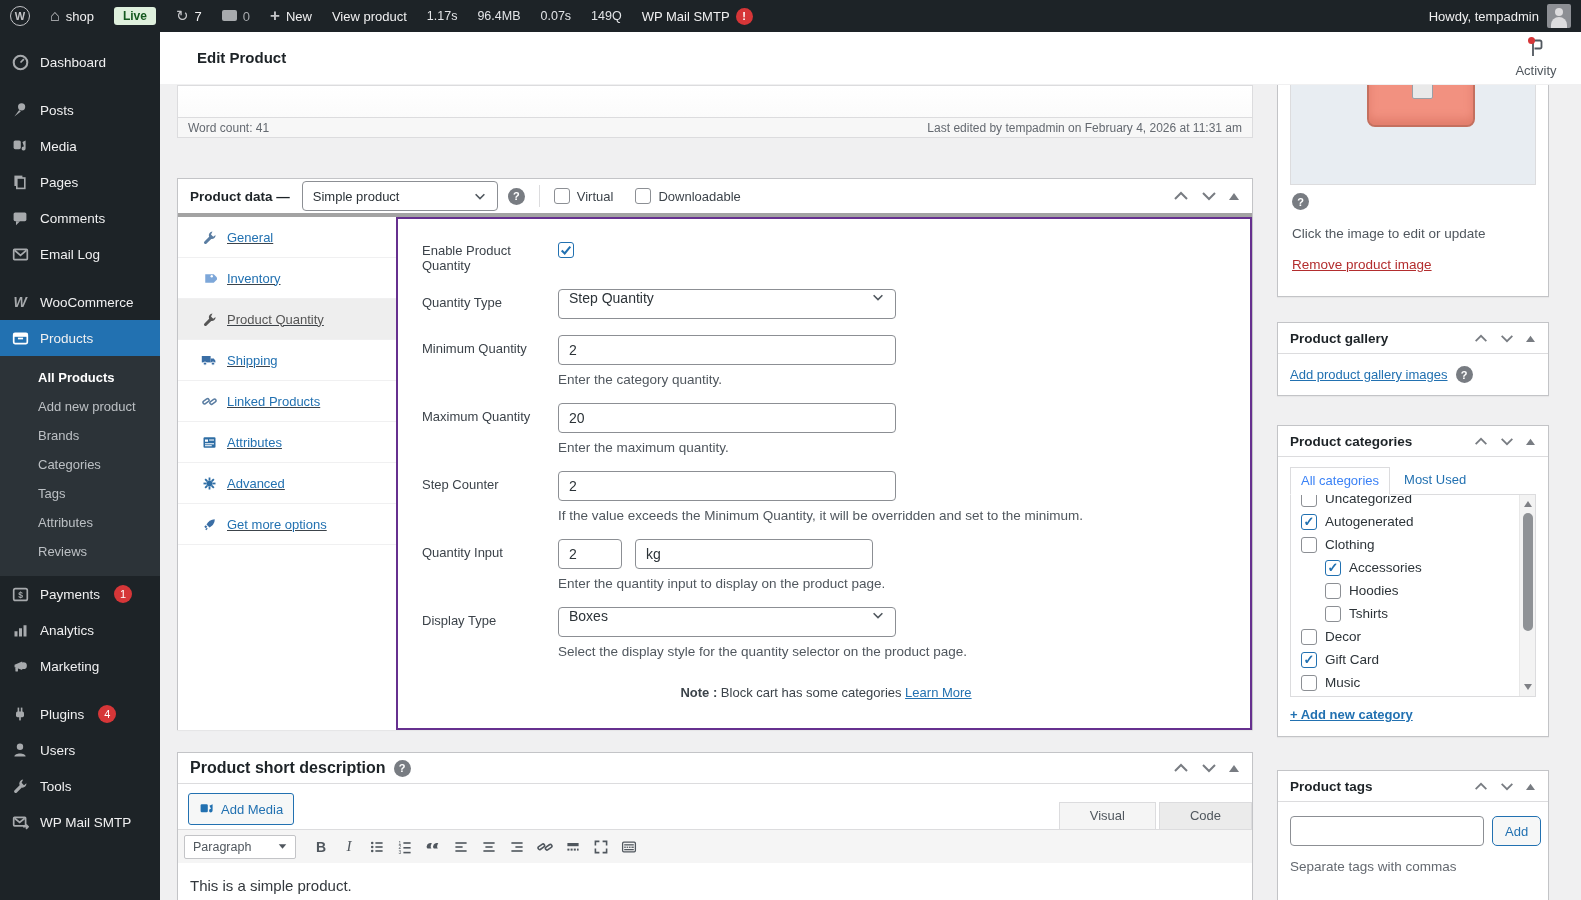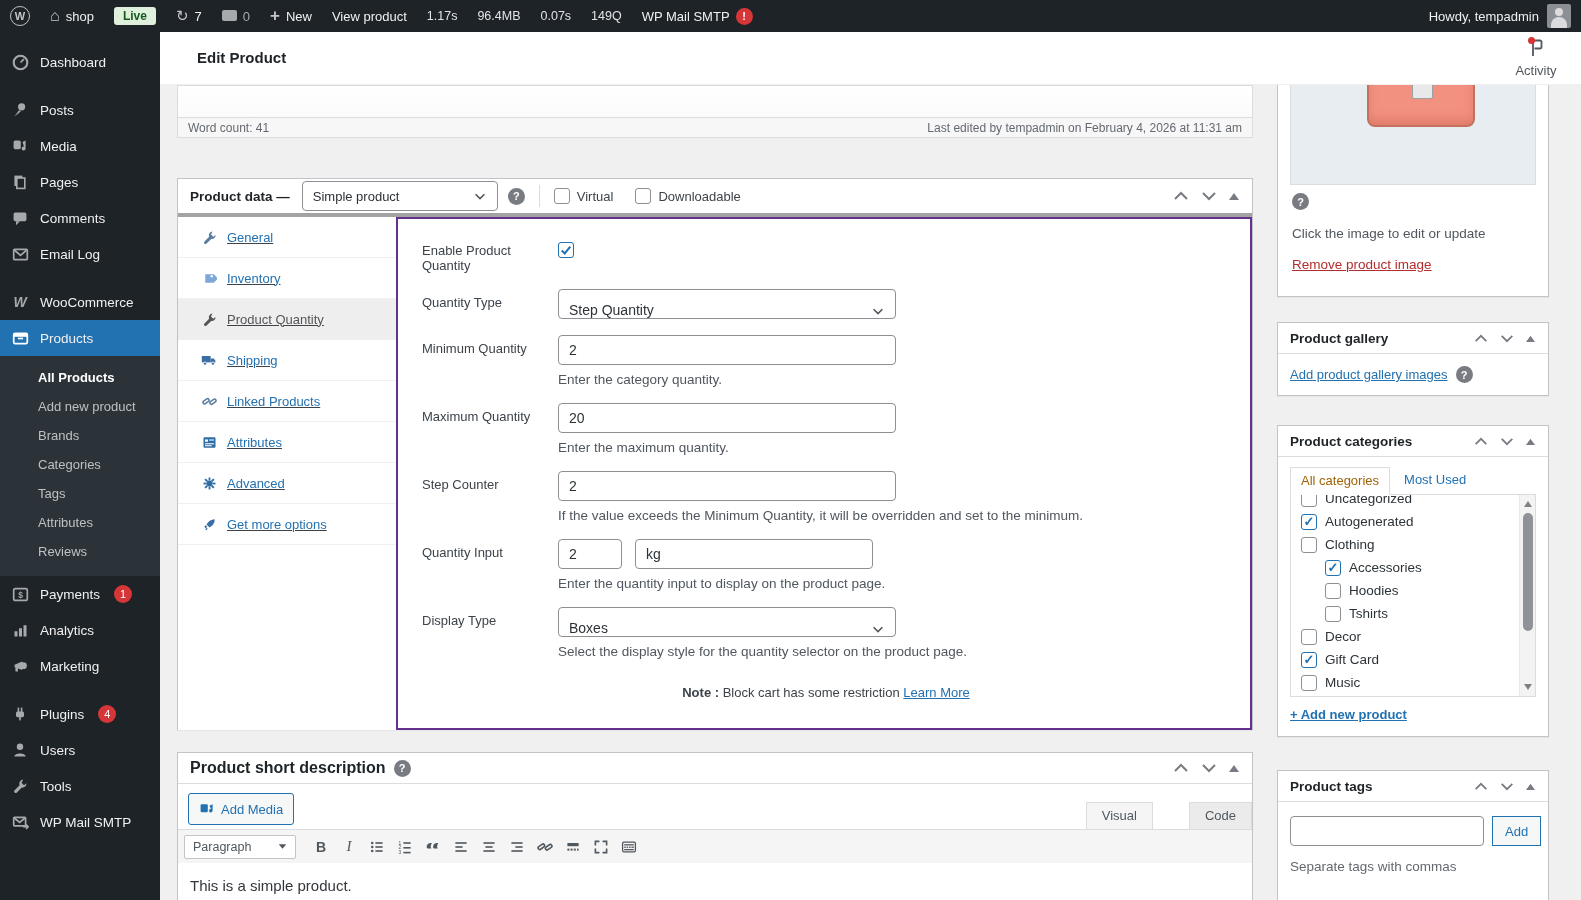--- a/index.html
+++ b/index.html
@@ -74,36 +74,36 @@
   .pd-body { display:flex; height:513px; }
   .pd-tabs { width:218px; flex:0 0 218px; background:#fff;text-decoration:underline; }
   .pd-tab { display:flex; align-items:center; gap:9px; height:41px; padding-left:22px; border-bottom:1px solid #f0f0f1; color:#2271b1; cursor:pointer; }
   .pd-tab .tab-icon { width:18px; display:flex; justify-content:center; color:#6c7781; }
   .pd-tab.active { background:#eeeeee; color:#555; }
   .pd-form { flex:1; border:2px solid #66308f; background:#fff; padding:18px 20px 0 24px; position:relative; }
   .pd-row { display:flex; margin-bottom:16px; }
   .pd-label { width:136px; flex:0 0 136px; padding-top:6px; color:#3c434a; font-size:13px; }
   .field-col { display:flex; flex-direction:column; }
   .text-input { width:338px; height:30px; border:1px solid #8c8f94; border-radius:4px; padding:0 10px; font-size:14px; color:#2c3338; font-family:"Liberation Sans", sans-serif; background:#fff; }
-  .select-box { width:338px; height:30px; border:1px solid #8c8f94; border-radius:4px; background:#fff; display:flex; align-items:flex-end; justify-content:space-between; padding:0 10px; font-size:14px; color:#2c3338; cursor:pointer; }
+  .select-box { width:338px; height:30px; border:1px solid #8c8f94; border-radius:4px; background:#fff; display:flex; align-items:flex-start; justify-content:space-between; padding:0 10px; font-size:14px; color:#2c3338; cursor:pointer; }
   .help-text { margin-top:7px; font-size:13.5px; color:#50575e; }
   .qi-inputs { display:flex; gap:13px; }
   .qi-small { width:64px; }
   .qi-unit { width:238px; }
   .note-line { text-align:center; margin-top:26px; font-size:13px; color:#3c434a; }
   .note-line a { color:#2271b1; text-decoration:underline; cursor:pointer; }
 
   
   .short-desc { position:absolute; top:720px; left:0; width:1076px; height:200px; }
   .sd-header { height:31px; display:flex; align-items:center; padding:0 12px; border-bottom:1px solid #dcdcde; }
   .sd-title { font-weight:bold; font-size:16px; color:#1d2327; margin-right:8px; }
   .sd-tools { display:flex; align-items:flex-end; padding:8px 0 0 10px; height:45px; position:relative; }
   .add-media-btn { display:flex; align-items:center; gap:6px; height:32px; padding:0 10px; background:#f6f7f7; border:1px solid #2271b1; border-radius:3px; color:#2271b1; cursor:pointer; margin-bottom:4px; }
   .editor-tabs { position:absolute; right:0; bottom:0; display:flex; }
-  .ed-tab { padding:5px 15px 6px; border:1px solid #dcdcde; border-bottom:none; font-size:13px; cursor:pointer; color:#50575e;margin-left:33px; }
+  .ed-tab { padding:5px 30px 6px; border:1px solid #dcdcde; border-bottom:none; font-size:13px; cursor:pointer; color:#50575e; }
   .ed-tab.visual { background:#f5f5f5; margin-right:3px; }
   .ed-tab.code { background:#ebebeb; }
   .mce-toolbar { height:34px; background:#f5f5f5; border-top:1px solid #dcdcde; display:flex; align-items:center; padding:0 6px; gap:2px; }
   .para-select { width:112px; height:24px; background:#fff; border:1px solid #c3c4c7; border-radius:2px; display:flex; align-items:center; justify-content:space-between; padding:0 8px; font-size:12.5px; color:#50575e; cursor:pointer; margin-right:10px; }
   .fmt-btn { width:26px; height:26px; display:flex; align-items:center; justify-content:center; border-radius:2px; cursor:pointer; color:#50575e; }
   .fmt-btn.b { font-weight:bold; font-size:14px; }
   .fmt-btn.i { font-style:italic; font-family:"Liberation Serif", serif; font-size:15px; }
   .sd-content { background:#fff; height:70px; padding:14px 12px; font-size:15px; color:#32373c; }
 
   
@@ -118,40 +118,40 @@
   .fi-help { margin:8px 0 0 14px; }
   .fi-hint { margin:16px 0 0 14px; color:#50575e; font-size:13.5px; }
   .fi-remove { display:inline-block; margin:16px 0 0 14px; color:#b32d2e; text-decoration:underline; cursor:pointer; font-size:13.5px; }
 
   .gallery-panel { position:absolute; top:290px; left:0; width:272px; }
   .gp-body { padding:12px; display:flex; align-items:center; gap:8px; }
   .link-blue { color:#2271b1; text-decoration:underline; cursor:pointer; }
 
   .categories-panel { position:absolute; top:393px; left:0; width:272px; }
   .cat-tabs { padding:10px 12px 0 12px; display:flex; align-items:flex-end; gap:14px; position:relative; z-index:2; }
-  .cat-tab-all { border:1px solid #dcdcde; border-bottom:1px solid #fff; background:#fff; padding:5px 10px 6px; margin-bottom:-1px; color:#a16207; cursor:pointer; }
+  .cat-tab-all { border:1px solid #dcdcde; border-bottom:1px solid #fff; background:#fff; padding:5px 10px 6px; margin-bottom:-1px; color:#3b82f6; cursor:pointer; }
   .cat-tab-most { color:#2271b1; padding-bottom:7px; cursor:pointer; }
   .cat-listbox { margin:0 12px; border:1px solid #dcdcde; height:203px; position:relative; overflow:hidden; background:#fff; }
   .cat-scroll { position:absolute; left:0; top:0; right:16px; bottom:0; overflow:hidden; padding:4px 0 0 10px; }
   .cat-item { display:flex; align-items:center; gap:8px; padding:3.5px 0; }
   .cat-item.indent { padding-left:24px; }
   .cat-item.clipped { margin-top:-12px; }
   .cat-label { color:#2c3338; font-size:13.5px; }
   .scrollbar { position:absolute; right:0; top:0; width:16px; height:100%; background:#f3f3f3; border-left:1px solid #e8e8e8; }
   .sb-up, .sb-down { position:absolute; left:4px; width:0; height:0; border-left:4px solid transparent; border-right:4px solid transparent; cursor:pointer; }
   .sb-up { top:6px; border-bottom:6px solid #7e8085; }
   .sb-down { bottom:6px; border-top:6px solid #7e8085; }
   .sb-thumb { position:absolute; left:3px; top:18px; width:10px; height:118px; background:#8f9296; border-radius:5px; cursor:pointer; }
   .add-cat { display:inline-block; margin:10px 0 14px 12px; color:#2271b1; font-weight:bold; text-decoration:underline; cursor:pointer; }
 
   .tags-panel { position:absolute; top:738px; left:0; width:272px; height:162px; }
   .tags-body { padding:14px 12px 0 12px; }
   .tags-row { display:flex; gap:8px; }
   .tags-input { flex:1; height:30px; border:1px solid #8c8f94; border-radius:4px; padding:0 8px; font-family:"Liberation Sans", sans-serif; font-size:13px; }
-  .tags-add-btn { height:30px; padding:0 12px; background:#f6f7f7; border:1px solid #2271b1; color:#2271b1; border-radius:0; font-size:13px; cursor:pointer; font-family:"Liberation Sans", sans-serif; }
+  .tags-add-btn { height:30px; padding:0 12px; background:#f6f7f7; border:1px solid #2271b1; color:#2271b1; border-radius:5px; font-size:13px; cursor:pointer; font-family:"Liberation Sans", sans-serif; }
   .tags-hint { margin-top:13px; color:#646970; font-size:13.5px; }
 
   .check-glyph { color:#2271b1; font-weight:bold; font-size:13px; line-height:1; }
 </style>
 </head>
 <body>
 
 <div class="admin-bar">
   <div class="ab-left">
     <div class="ab-item">
@@ -552,21 +552,21 @@
               <div class="select-box">
                 <span>Boxes</span>
                 <svg width="14" height="14" viewBox="0 0 16 16">
                     <path d="M3 6 L8 11 L13 6" fill="none" stroke="#50575e" stroke-width="1.8"></path>
                   </svg>
               </div>
               <span class="help-text">Select the display style for the quantity selector on the product page.</span>
             </div>
           </div>
           <div class="note-line">
-            <b>Note :</b><span> Block cart has some restriction </span><a>Learn More</a>
+            <b>Note :</b><span> Block cart has some categories </span><a>Learn More</a>
           </div>
         </div>
       </div>
     </div>
 
     <div class="panel short-desc">
       <div class="sd-header">
         <span class="sd-title">Product short description</span>
         <span class="help-circle">?</span>
         <div class="handle-icons">
@@ -783,21 +783,21 @@
             <span class="checkbox"></span>
             <span class="cat-label">Music</span>
           </label>
         </div>
         <div class="scrollbar">
           <span class="sb-up"></span>
           <span class="sb-thumb"></span>
           <span class="sb-down"></span>
         </div>
       </div>
-      <a class="add-cat">+ Add new product</a>
+      <a class="add-cat">+ Add new category</a>
     </div>
 
     <div class="panel tags-panel">
       <div class="side-panel-header">
         <span class="side-panel-title">Product tags</span>
         <div class="handle-icons">
           <svg width="16" height="13" viewBox="0 0 18 14">
               <path d="M3 10 L9 4 L15 10" fill="none" stroke="#787c82" stroke-width="2"></path>
             </svg>
           <svg width="16" height="13" viewBox="0 0 18 14">

